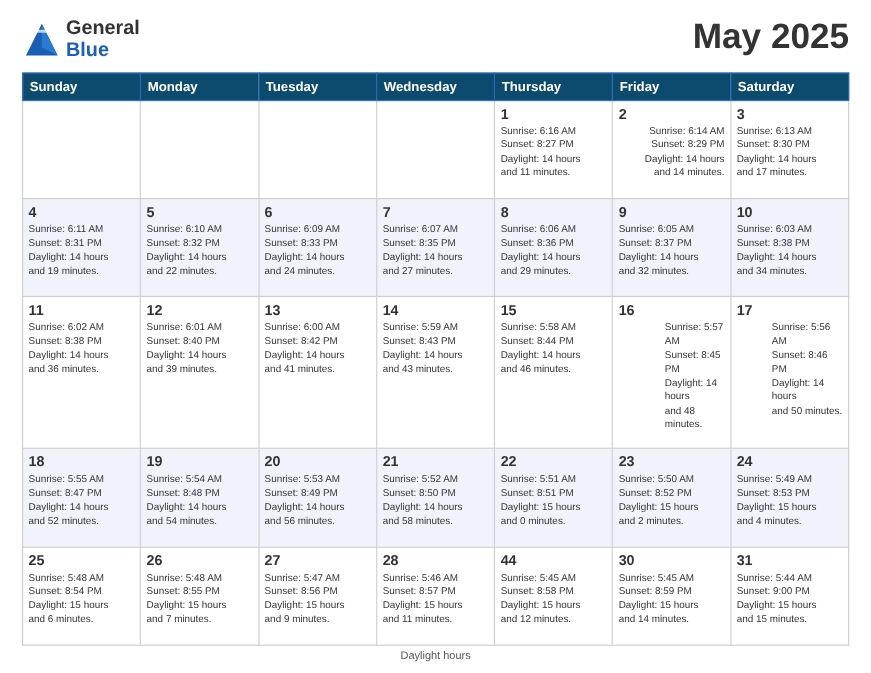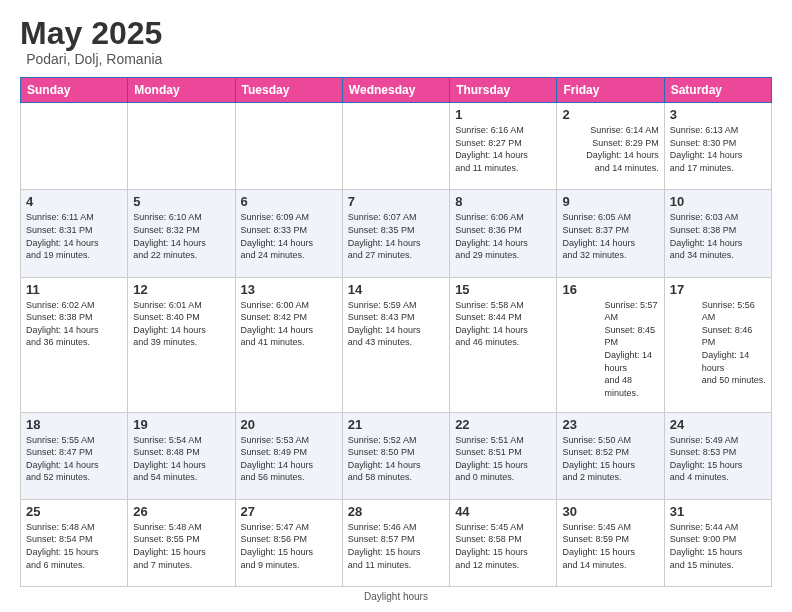--- a/index.html
+++ b/index.html
@@ -51,21 +51,21 @@
     .location {
       font-size: 14px;
       color: #555;
     }
     .calendar {
       width: 100%;
       border-collapse: collapse;
       flex: 1;
     }
     .calendar th {
-      background: #ec4899;
+      background: #0c4a6e;
       color: #fff;
       font-size: 12px;
       font-weight: bold;
       padding: 5px 6px;
       text-align: left;
       border: 1px solid #2a6ab7;
     }
     .calendar td {
       border: 1px solid #ccc;
       vertical-align: top;
@@ -99,23 +99,33 @@
       color: #555;
       margin-top: 4px;
       text-align: center;
     }
   </style>
 </head>
 <body>
 
 <div class="page">
   <div class="header">
+    <div class="logo">
+      <svg class="logo-icon" viewBox="0 0 40 40">
+        <polygon points="20,4 36,36 4,36" fill="#1a5fb4"></polygon>
+        <polygon points="20,4 36,36 20,28" fill="#2a7ad4"></polygon>
+        <rect x="14" y="10" width="12" height="3" rx="1" fill="white" opacity="0.7"></rect>
+      </svg>
+      <div class="logo-text">
+        <span class="logo-general">General</span><br>
+        <span class="logo-blue">Blue</span>
+      </div>
+    </div>
     <div class="title-block">
       <div class="month-title">May 2025</div>
-      <div class="location">Podari, Dolj, Romania</div>
     </div>
   </div>
 
   <table class="calendar">
     <thead>
       <tr>
       <th>Sunday</th>
           <th>Monday</th>
           <th>Tuesday</th>
           <th>Wednesday</th>

